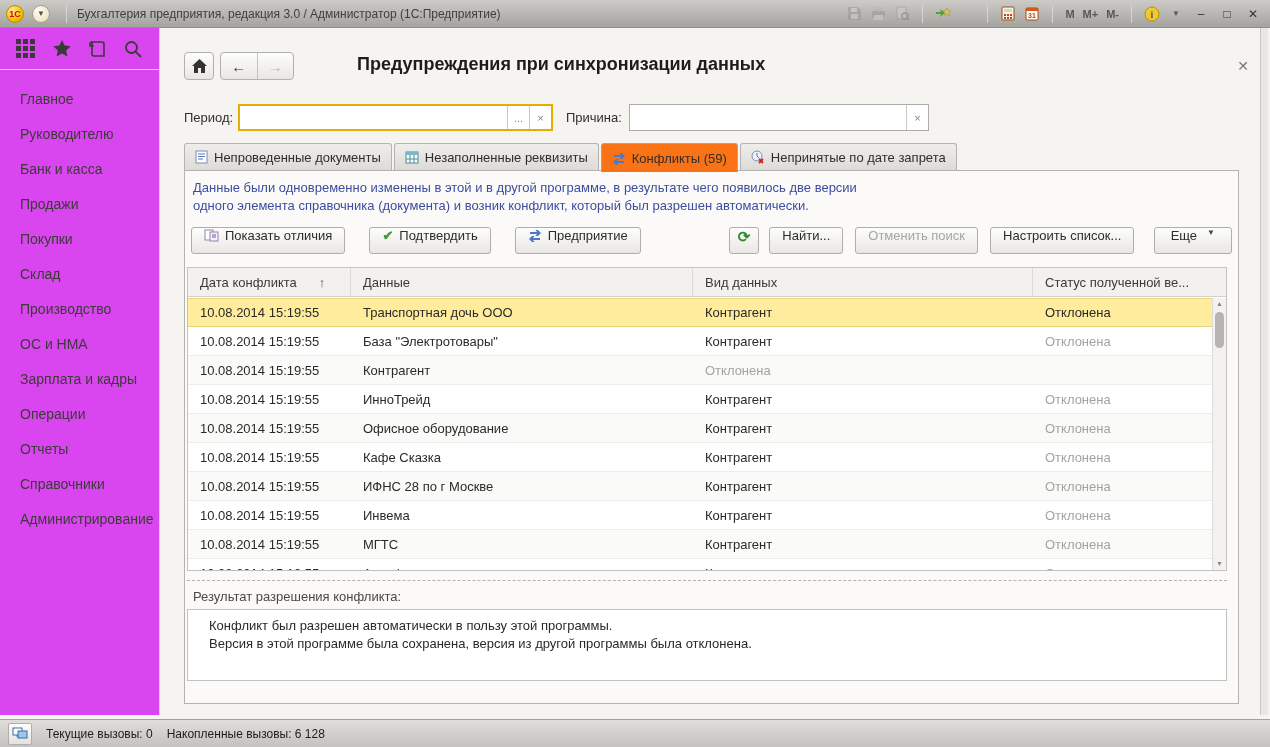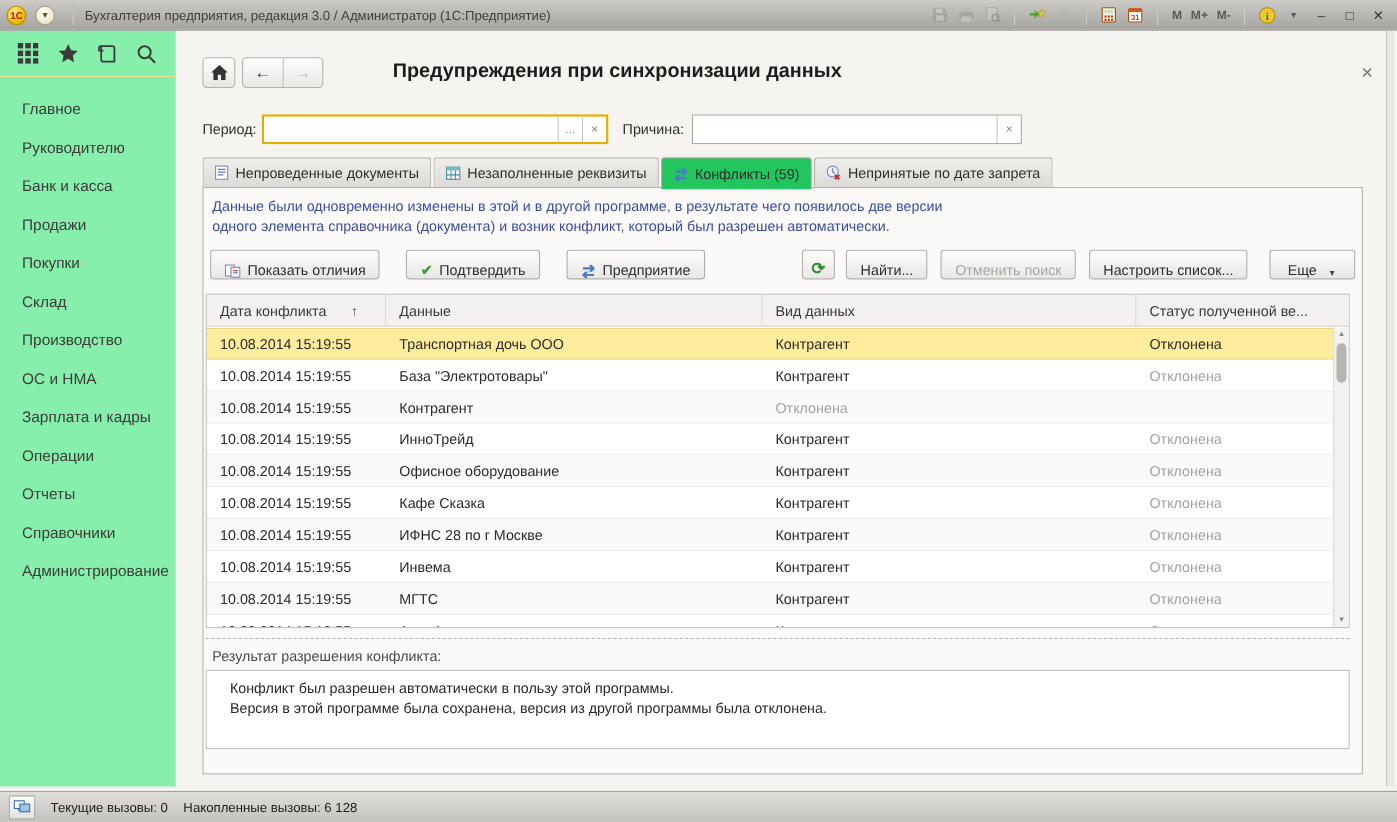--- a/index.html
+++ b/index.html
@@ -24,21 +24,21 @@
   .tb-right { margin-left:auto; display:flex; align-items:center; gap:4px; }
   .tb-ico { width:20px; height:20px; display:flex; align-items:center; justify-content:center;
     font-size:13px; color:#5a5855; }
   .tb-ico.dim { opacity:.4; }
   .tb-mem { font-size:11px; font-weight:bold; color:#5a5855; padding:0 2px; }
   .winbtn { width:22px; height:20px; display:flex; align-items:center; justify-content:center;
     font-size:12px; color:#33322f; }
 
   
   .sidebar { position:absolute; top:28px; left:0; width:160px; bottom:32px;
-    background:#86efac; border-right:1px solid #e2d98e; }
+    background:#d946ef; border-right:1px solid #e2d98e; }
   .sb-icons { height:42px; display:flex; align-items:center; justify-content:space-around;
     padding:0 8px; border-bottom:1px solid #ecdf90; }
   .sb-ic { width:24px; height:24px; display:flex; align-items:center; justify-content:center; color:#3a3a38; }
   .sb-menu { padding-top:12px; }
   .sb-item { height:35px; line-height:35px; padding-left:20px; font-size:14px; color:#3c3b38; cursor:pointer; }
 
   
   .statusbar { position:absolute; left:0; right:0; bottom:0; height:28px;
     background:linear-gradient(#e0deda,#c4c2be); border-top:1px solid #a3a19d;
     display:flex; align-items:center; padding:0 8px; gap:14px; font-size:12px; color:#1d1d1b; }
@@ -72,31 +72,31 @@
   .f-period { left:77px; width:315px; } .f-reason { left:468px; width:300px; }
   .field input { border:none; outline:none; flex:1; font:13px "Liberation Sans",sans-serif; padding:0 6px; background:transparent; }
   .fseg { width:22px; display:flex; align-items:center; justify-content:center;
     border-left:1px solid #c9c7c3; color:#8a8886; font-size:11px; }
 
   
   .tabs { position:absolute; top:115px; left:23px; height:28px; display:flex; z-index:2; }
   .tab { height:27px; margin-right:2px; padding:0 10px; display:flex; align-items:center; gap:6px;
     background:linear-gradient(#f0eeeb,#dddbd7); border:1px solid #b5b3af; border-bottom:none;
     border-radius:3px 3px 0 0; font-size:13px; color:#2f2e2b; }
-  .tab.active { background:#22c55e; height:29px; border:1px solid #a9a7a3; border-bottom:none; }
+  .tab.active { background:#f97316; height:29px; border:1px solid #a9a7a3; border-bottom:none; }
 
   
   .panel { position:absolute; top:142px; left:23px; width:1055px; height:534px;
     background:#fbfaf8; border:1px solid #b5b3af; z-index:1; }
   .info { position:absolute; left:8px; font-size:13px; color:#3c4da0; }
   .info1 { top:9px; } .info2 { top:27px; }
 
   .toolbar { position:absolute; top:56px; left:6px; right:6px; height:27px; display:flex; align-items:stretch; }
   .tbtn { background:linear-gradient(#fdfdfc,#e9e7e3); border:1px solid #b0aeaa; border-radius:3px;
-    display:flex; align-items:flex-end; gap:6px; padding:0 12px; font-size:13px; color:#2d2d2b; }
+    display:flex; align-items:flex-start; gap:6px; padding:0 12px; font-size:13px; color:#2d2d2b; }
   .tbtn.disabled { color:#a8a6a2; }
   .ico { display:inline-flex; align-items:center; justify-content:center; }
   .gap24 { width:24px; } .gap88 { width:88px; } .gap10 { width:10px; } .gap12 { width:12px; }
   .spacer { flex:1; }
   .caret { font-size:8px; color:#4a4946; margin-left:4px; }
 
   
   .table { position:absolute; left:2px; top:96px; width:1040px; height:304px;
     border:1px solid #c3c1bd; background:#fff; overflow:hidden; }
   .thead, .trow { display:grid; grid-template-columns:163px 342px 340px 1fr;text-align:right; }

